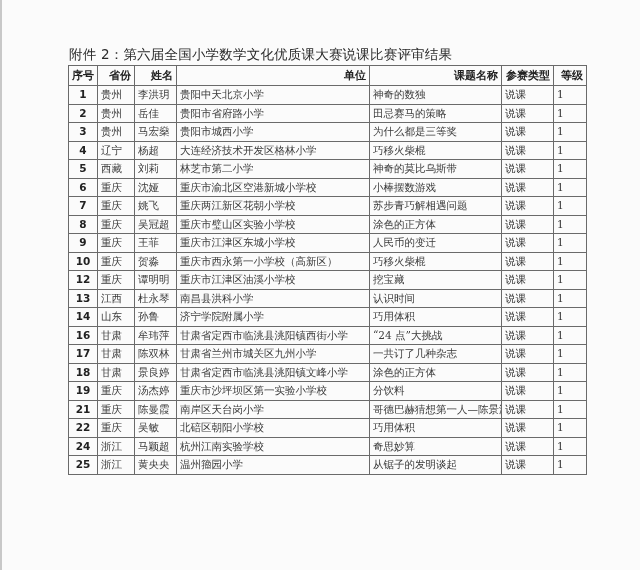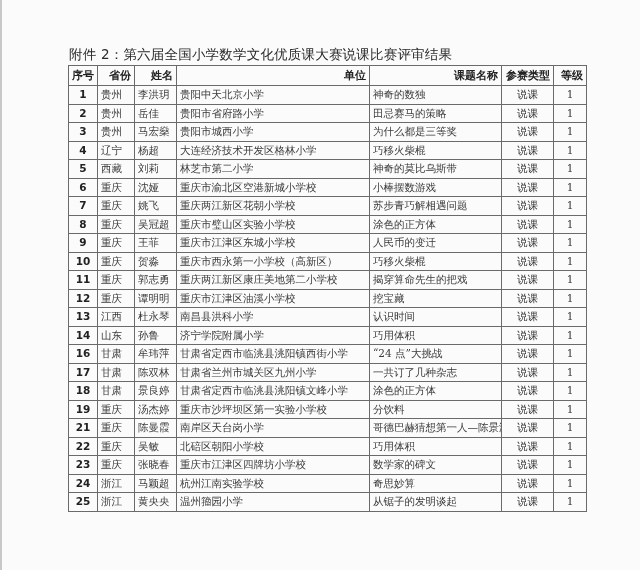--- a/index.html
+++ b/index.html
@@ -40,21 +40,21 @@
   table.results th {
     height: 19px;
     font-family: "DejaVu Sans", "Liberation Sans", sans-serif;
     font-weight: bold;
     font-size: 11px;
     color: #222;
     text-align: right;
   }
   th.c-seq, th.c-type, th.c-grade { text-align: center; }
   td.c-seq { text-align: center; font-weight: bold; font-family: "DejaVu Sans", "Liberation Sans", sans-serif; color: #222; }
-  td.c-type, td.c-grade { text-align: center; }
+  td.c-type, td.c-grade { text-align: left; }
   td.c-prov, td.c-name, td.c-unit, td.c-topic { color: #3a3a3a; }
   col.w-seq { width: 29px; }
   col.w-prov { width: 37px; }
   col.w-name { width: 42px; }
   col.w-unit { width: 193px; }
   col.w-topic { width: 132px; }
   col.w-type { width: 52px; }
   col.w-grade { width: 33px; }
 </style>
 </head>
@@ -170,29 +170,20 @@
       <tr>
         <td class="c-seq">10</td>
         <td class="c-prov">重庆</td>
         <td class="c-name">贺淼</td>
         <td class="c-unit">重庆市西永第一小学校（高新区）</td>
         <td class="c-topic">巧移火柴棍</td>
         <td class="c-type">说课</td>
         <td class="c-grade">1</td>
       </tr>
       <tr>
-        <td class="c-seq">11</td>
-        <td class="c-prov">重庆</td>
-        <td class="c-name">郭志勇</td>
-        <td class="c-unit">重庆两江新区康庄美地第二小学校</td>
-        <td class="c-topic">揭穿算命先生的把戏</td>
-        <td class="c-type">说课</td>
-        <td class="c-grade">1</td>
-      </tr>
-      <tr>
         <td class="c-seq">12</td>
         <td class="c-prov">重庆</td>
         <td class="c-name">谭明明</td>
         <td class="c-unit">重庆市江津区油溪小学校</td>
         <td class="c-topic">挖宝藏</td>
         <td class="c-type">说课</td>
         <td class="c-grade">1</td>
       </tr>
       <tr>
         <td class="c-seq">13</td>
@@ -260,29 +251,20 @@
       <tr>
         <td class="c-seq">22</td>
         <td class="c-prov">重庆</td>
         <td class="c-name">吴敏</td>
         <td class="c-unit">北碚区朝阳小学校</td>
         <td class="c-topic">巧用体积</td>
         <td class="c-type">说课</td>
         <td class="c-grade">1</td>
       </tr>
       <tr>
-        <td class="c-seq">23</td>
-        <td class="c-prov">重庆</td>
-        <td class="c-name">张晓春</td>
-        <td class="c-unit">重庆市江津区四牌坊小学校</td>
-        <td class="c-topic">数学家的碑文</td>
-        <td class="c-type">说课</td>
-        <td class="c-grade">1</td>
-      </tr>
-      <tr>
         <td class="c-seq">24</td>
         <td class="c-prov">浙江</td>
         <td class="c-name">马颖超</td>
         <td class="c-unit">杭州江南实验学校</td>
         <td class="c-topic">奇思妙算</td>
         <td class="c-type">说课</td>
         <td class="c-grade">1</td>
       </tr>
       <tr>
         <td class="c-seq">25</td>

